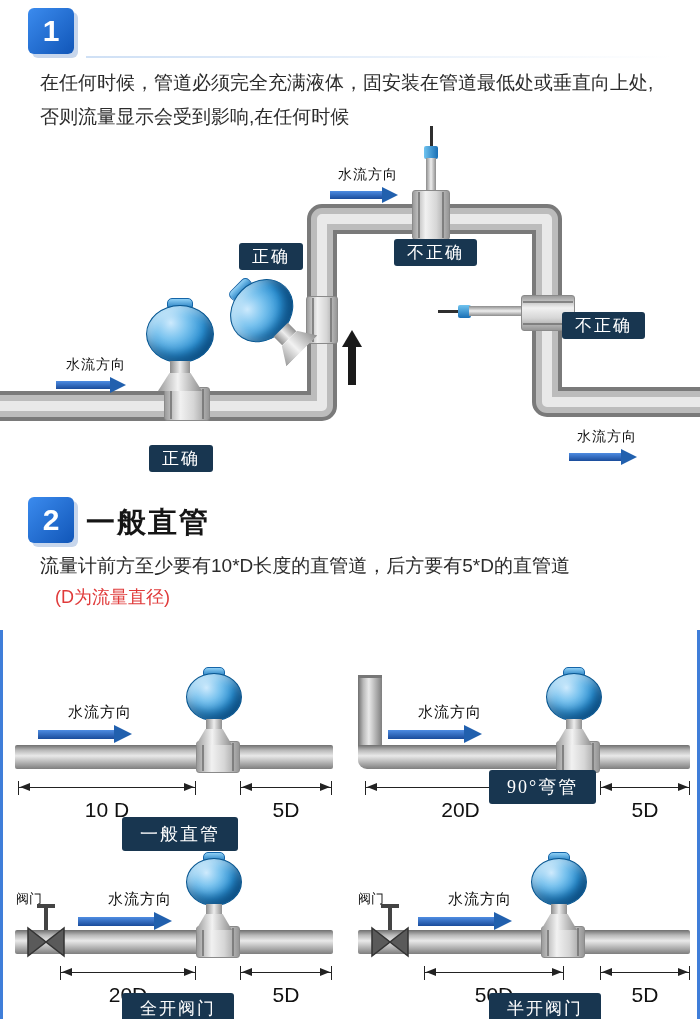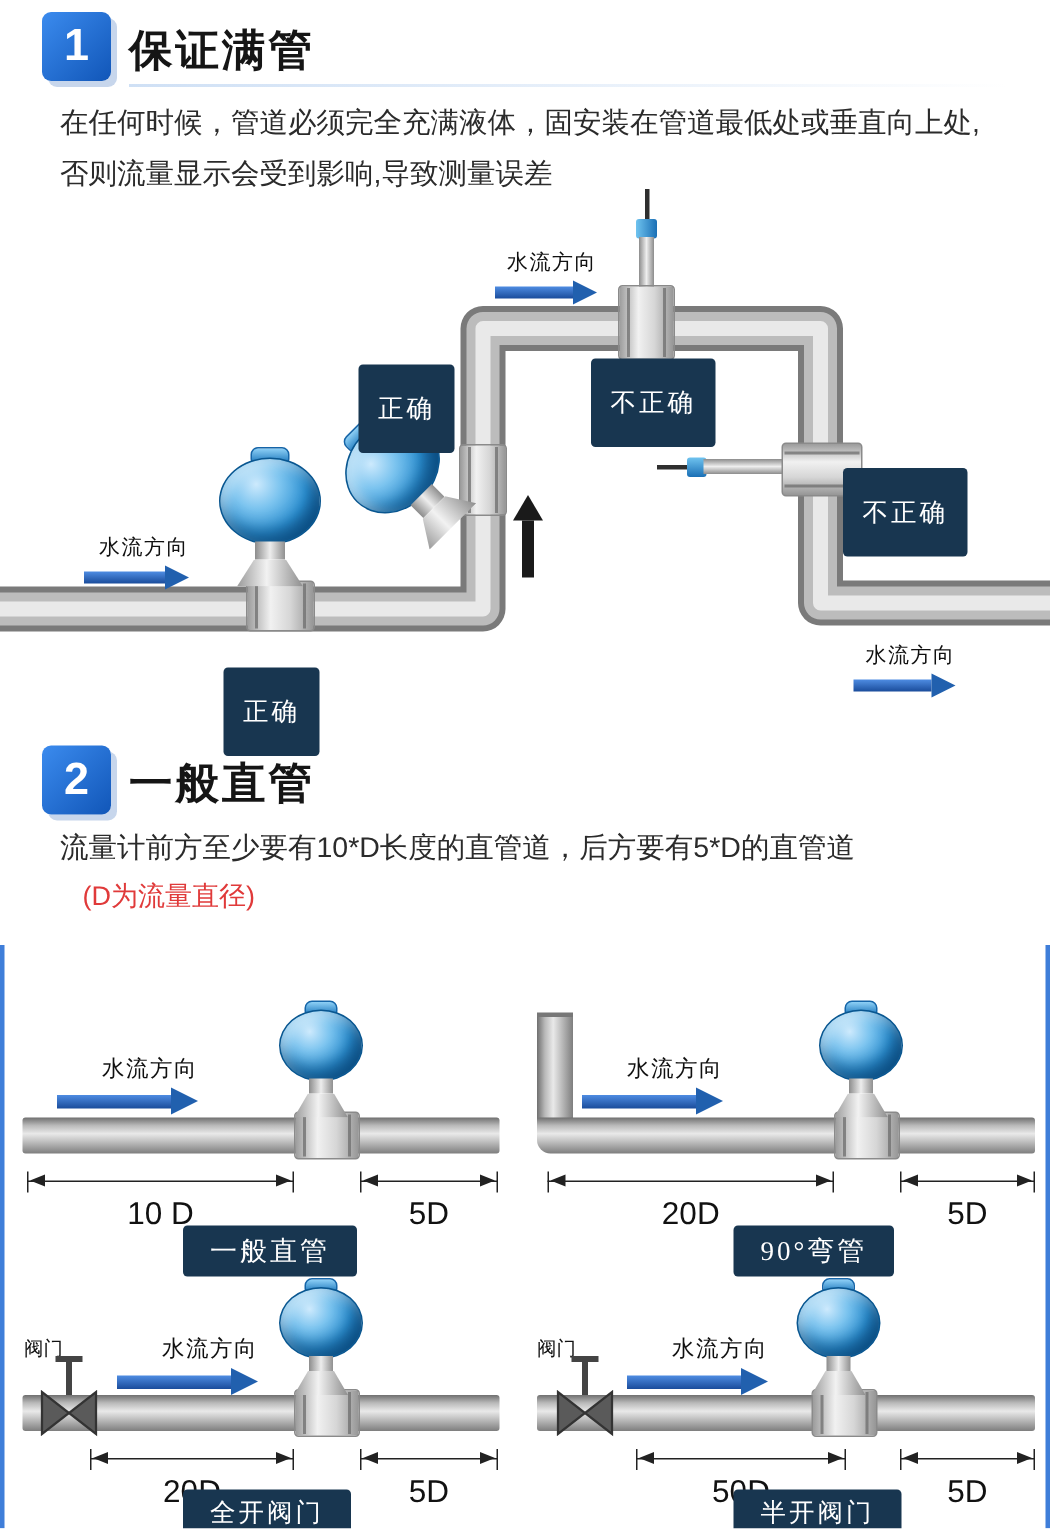--- a/index.html
+++ b/index.html
@@ -12,21 +12,21 @@
   .badge { position:absolute; width:46px; height:46px; border-radius:6px;
            background:linear-gradient(135deg,#3b8bee,#1156b8); color:#fff;
            font-size:30px; font-weight:bold; display:flex; align-items:center; justify-content:center;
            box-shadow:4px 4px 0 rgba(30,90,180,.25); }
   .sec-title { position:absolute; font-size:29px; font-weight:bold; color:#151515; letter-spacing:2px; }
   .header-line { position:absolute; height:2px; background:linear-gradient(90deg,#cfe0f5,rgba(207,224,245,0)); }
   .sec-body { position:absolute; font-size:19px; color:#2b2b2b; line-height:34px; }
   .note-red { position:absolute; font-size:18px; color:#e03a3a; }
 
   .tag { position:absolute; background:#183650; color:#fff; font-size:17px;
-         padding:18px 13px; border-radius:3px; letter-spacing:2px; white-space:nowrap; }
+         padding:2px 13px; border-radius:3px; letter-spacing:2px; white-space:nowrap; }
   .tag.tag2 { font-size:18px; padding:5px 18px;font-family:Liberation Serif, serif; }
   .tag.tag3 { font-size:17px; padding:4px 18px; }
 
   .flow { position:absolute; display:flex; flex-direction:column; align-items:flex-end; }
   .flow-text { font-size:14px; color:#101010; letter-spacing:1px; margin-bottom:3px; }
   .flow.big .flow-text { font-size:15px; }
   .fa { position:relative; display:block; height:16px; }
   .fa .fa-bar { position:absolute; left:0; top:4px; height:8px; background:linear-gradient(180deg,#4e8ce2,#1a4c9b); }
   .fa .fa-head { position:absolute; top:0; width:0; height:0;
                  border-top:8px solid transparent; border-bottom:8px solid transparent; border-left:16px solid #2160ae; }
@@ -77,23 +77,22 @@
 
   .valve-label { position:absolute; font-size:13px; color:#111; }
   .rod-piece { position:absolute; }
 </style>
 </head>
 <body>
 
 <div class="page">
 
   <div class="badge" style="left:28px; top:8px;">1</div>
-  <div class="sec-title" style="left:86px; top:14px;">保证满管</div>
   <div class="header-line" style="left:86px; top:56px; width:586px;"></div>
-  <div class="sec-body" style="left:40px; top:66px; width:628px;">在任何时候，管道必须完全充满液体，固安装在管道最低处或垂直向上处,否则流量显示会受到影响,导致测量误差</div>
+  <div class="sec-body" style="left:40px; top:66px; width:628px;">在任何时候，管道必须完全充满液体，固安装在管道最低处或垂直向上处,否则流量显示会受到影响,在任何时候</div>
 
   <svg style="position:absolute; left:0; top:130px;" width="700" height="350" viewBox="0 0 700 350">
     <path d="M -12 276 H 322 V 89 H 547 V 272 H 712" fill="none" stroke="#7a7a7a" stroke-width="30" stroke-linejoin="round"></path>
     <path d="M -12 276 H 322 V 89 H 547 V 272 H 712" fill="none" stroke="#bcbcbc" stroke-width="22" stroke-linejoin="round"></path>
     <path d="M -12 276 H 322 V 89 H 547 V 272 H 712" fill="none" stroke="#e9e9e9" stroke-width="10" stroke-linejoin="round"></path>
   </svg>
 
   <div class="fitting" style="left:164px; top:387px; width:46px; height:34px;"></div>
   <div class="fitting" style="left:306px; top:296px; width:32px; height:48px;"></div>
 
@@ -220,21 +219,21 @@
   </div>
   <div class="dim" style="left:600px; top:781px; width:90px;">
     <div class="dim-line">
         <i class="tick-l"></i>
         <i class="tick-r"></i>
         <i class="dim-al"></i>
         <i class="dim-ar"></i>
       </div>
     <div class="dim-text">5D</div>
   </div>
-  <div class="tag tag2" style="left:489px; top:817px;">90°弯管</div>
+  <div class="tag tag2" style="left:489px; top:770px;">90°弯管</div>
 
   <div class="pipe-h" style="left:15px; top:930px; width:318px;"></div>
   <div class="valve-label" style="left:16px; top:890px;">阀门</div>
   <svg style="position:absolute; left:26px; top:902px;" width="40" height="58" viewBox="0 0 40 58">
     <rect x="11" y="2" width="18" height="4" fill="#444"></rect>
     <rect x="18" y="4" width="4" height="24" fill="#444"></rect>
     <polygon points="2,26 2,54 20,40" fill="#5a5a5a" stroke="#333" stroke-width="1.5"></polygon>
     <polygon points="38,26 38,54 20,40" fill="#5a5a5a" stroke="#333" stroke-width="1.5"></polygon>
   </svg>
   <div class="fitting" style="left:196px; top:926px; width:44px; height:32px;"></div>

